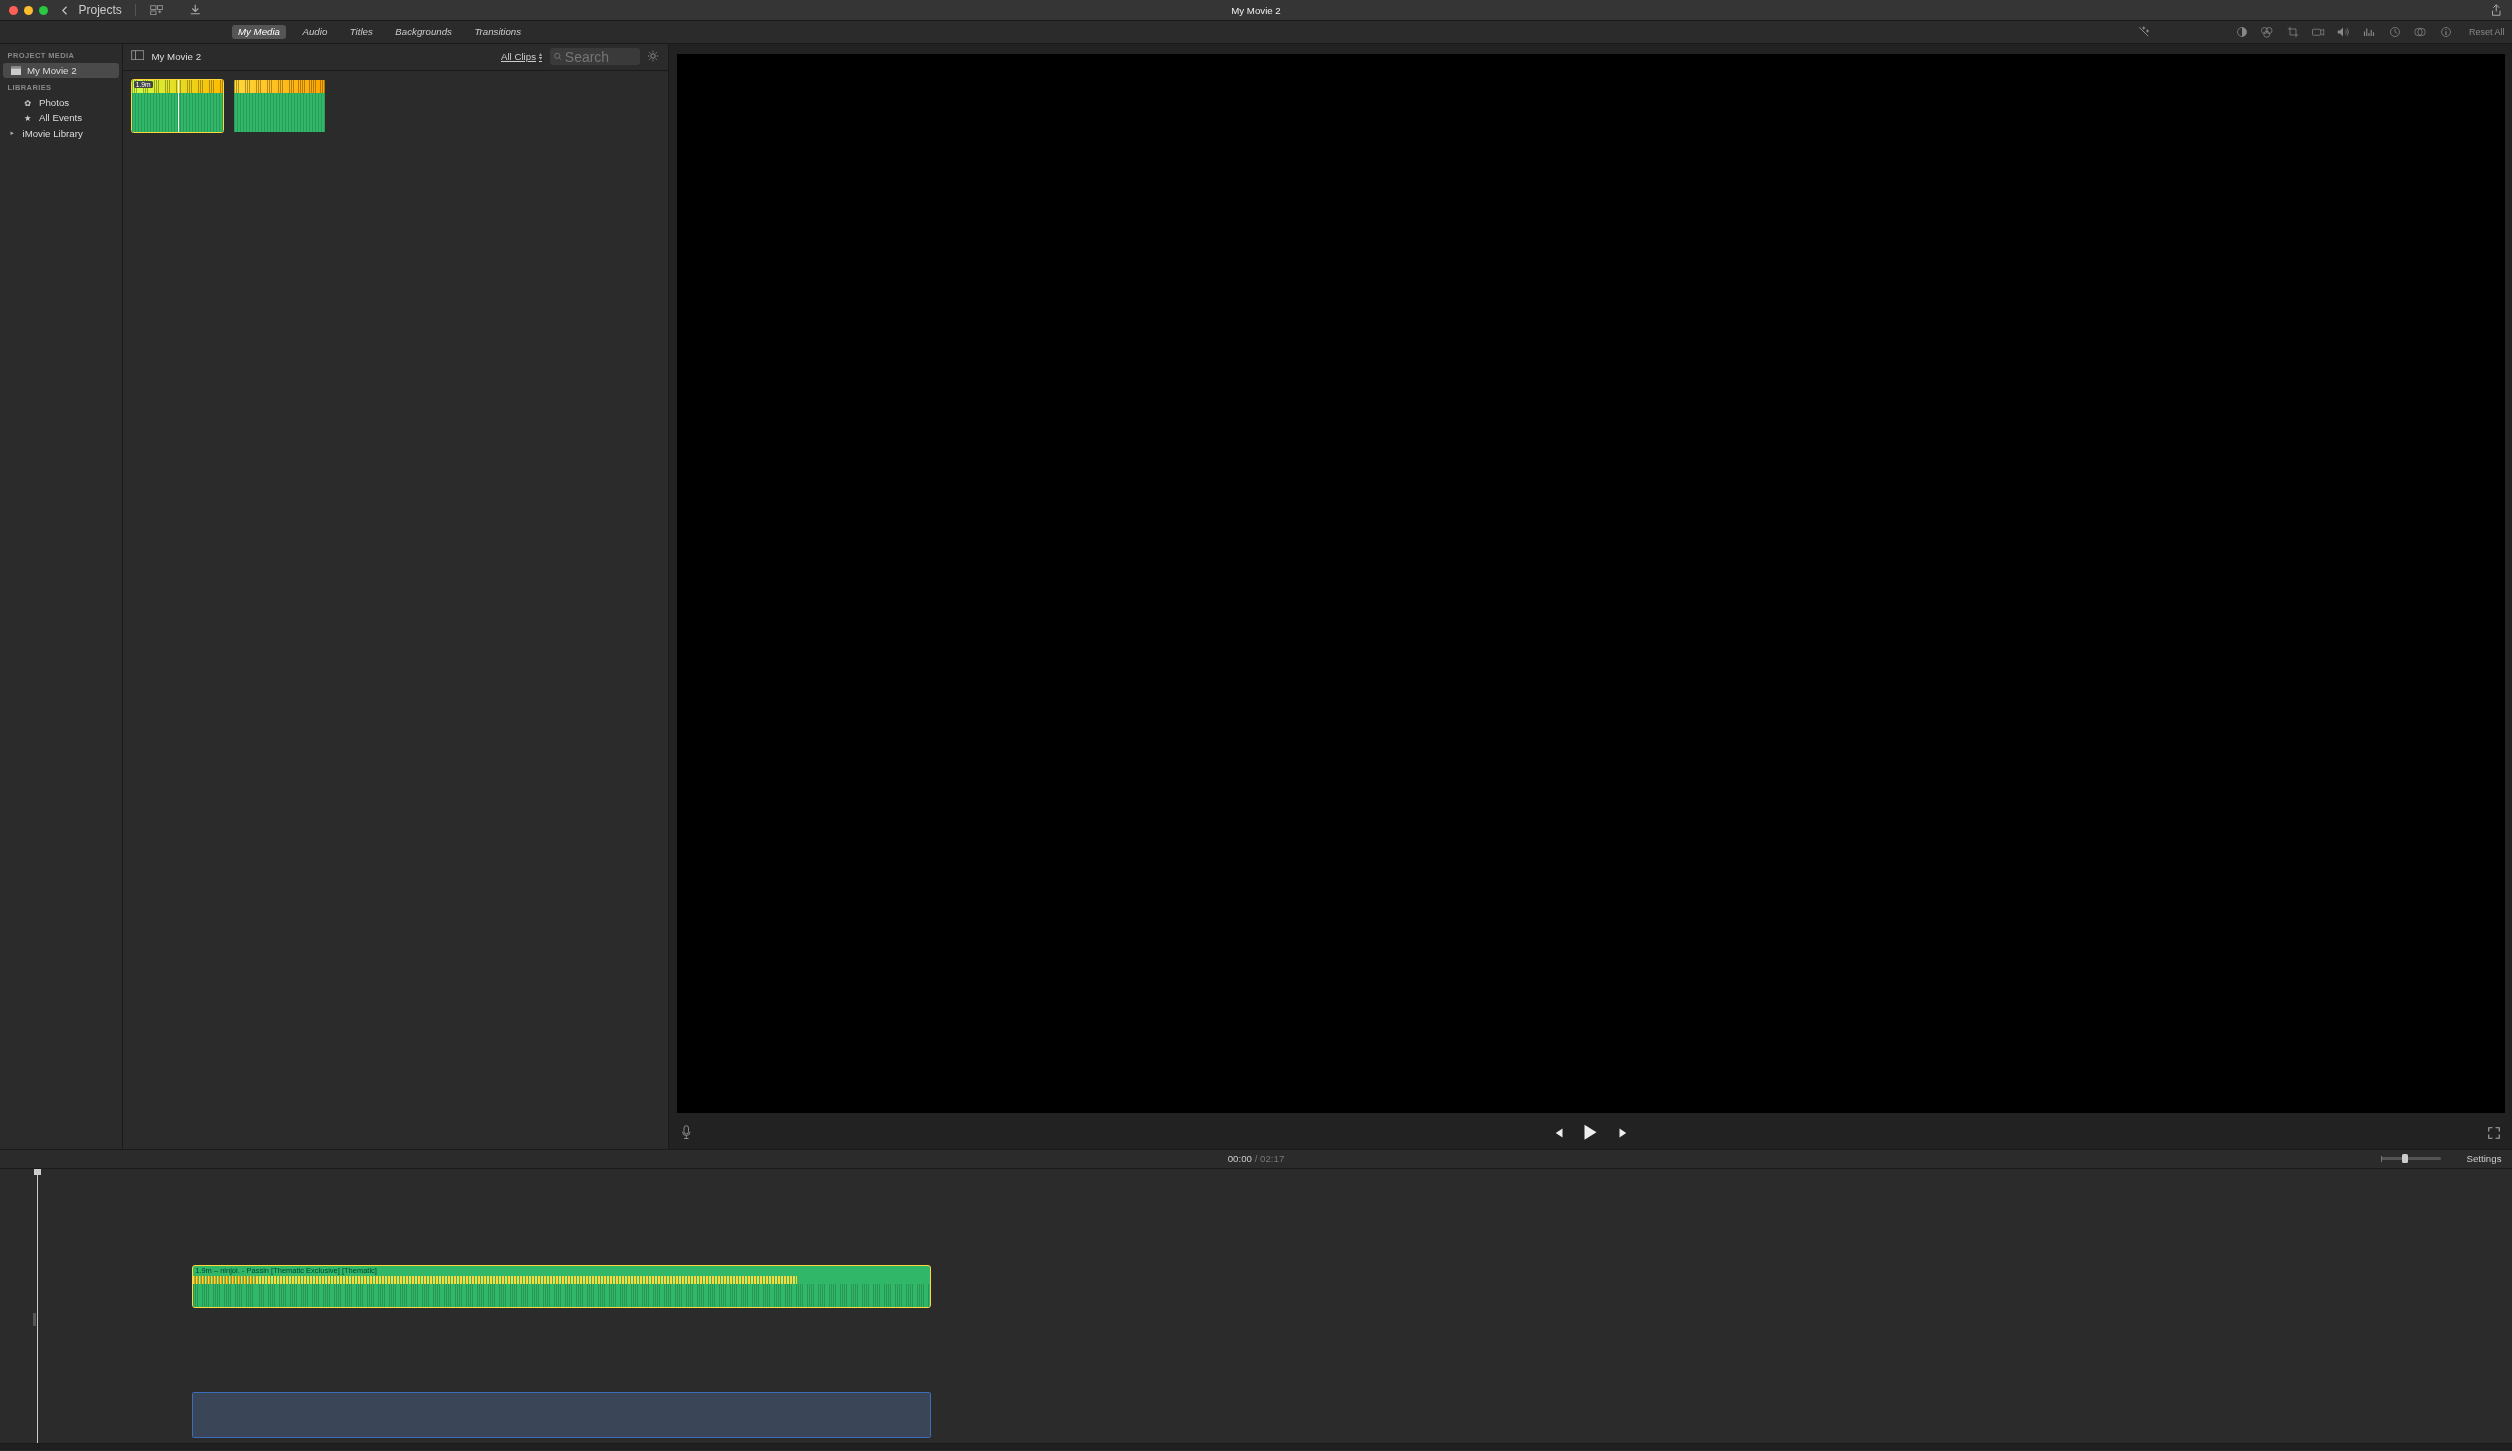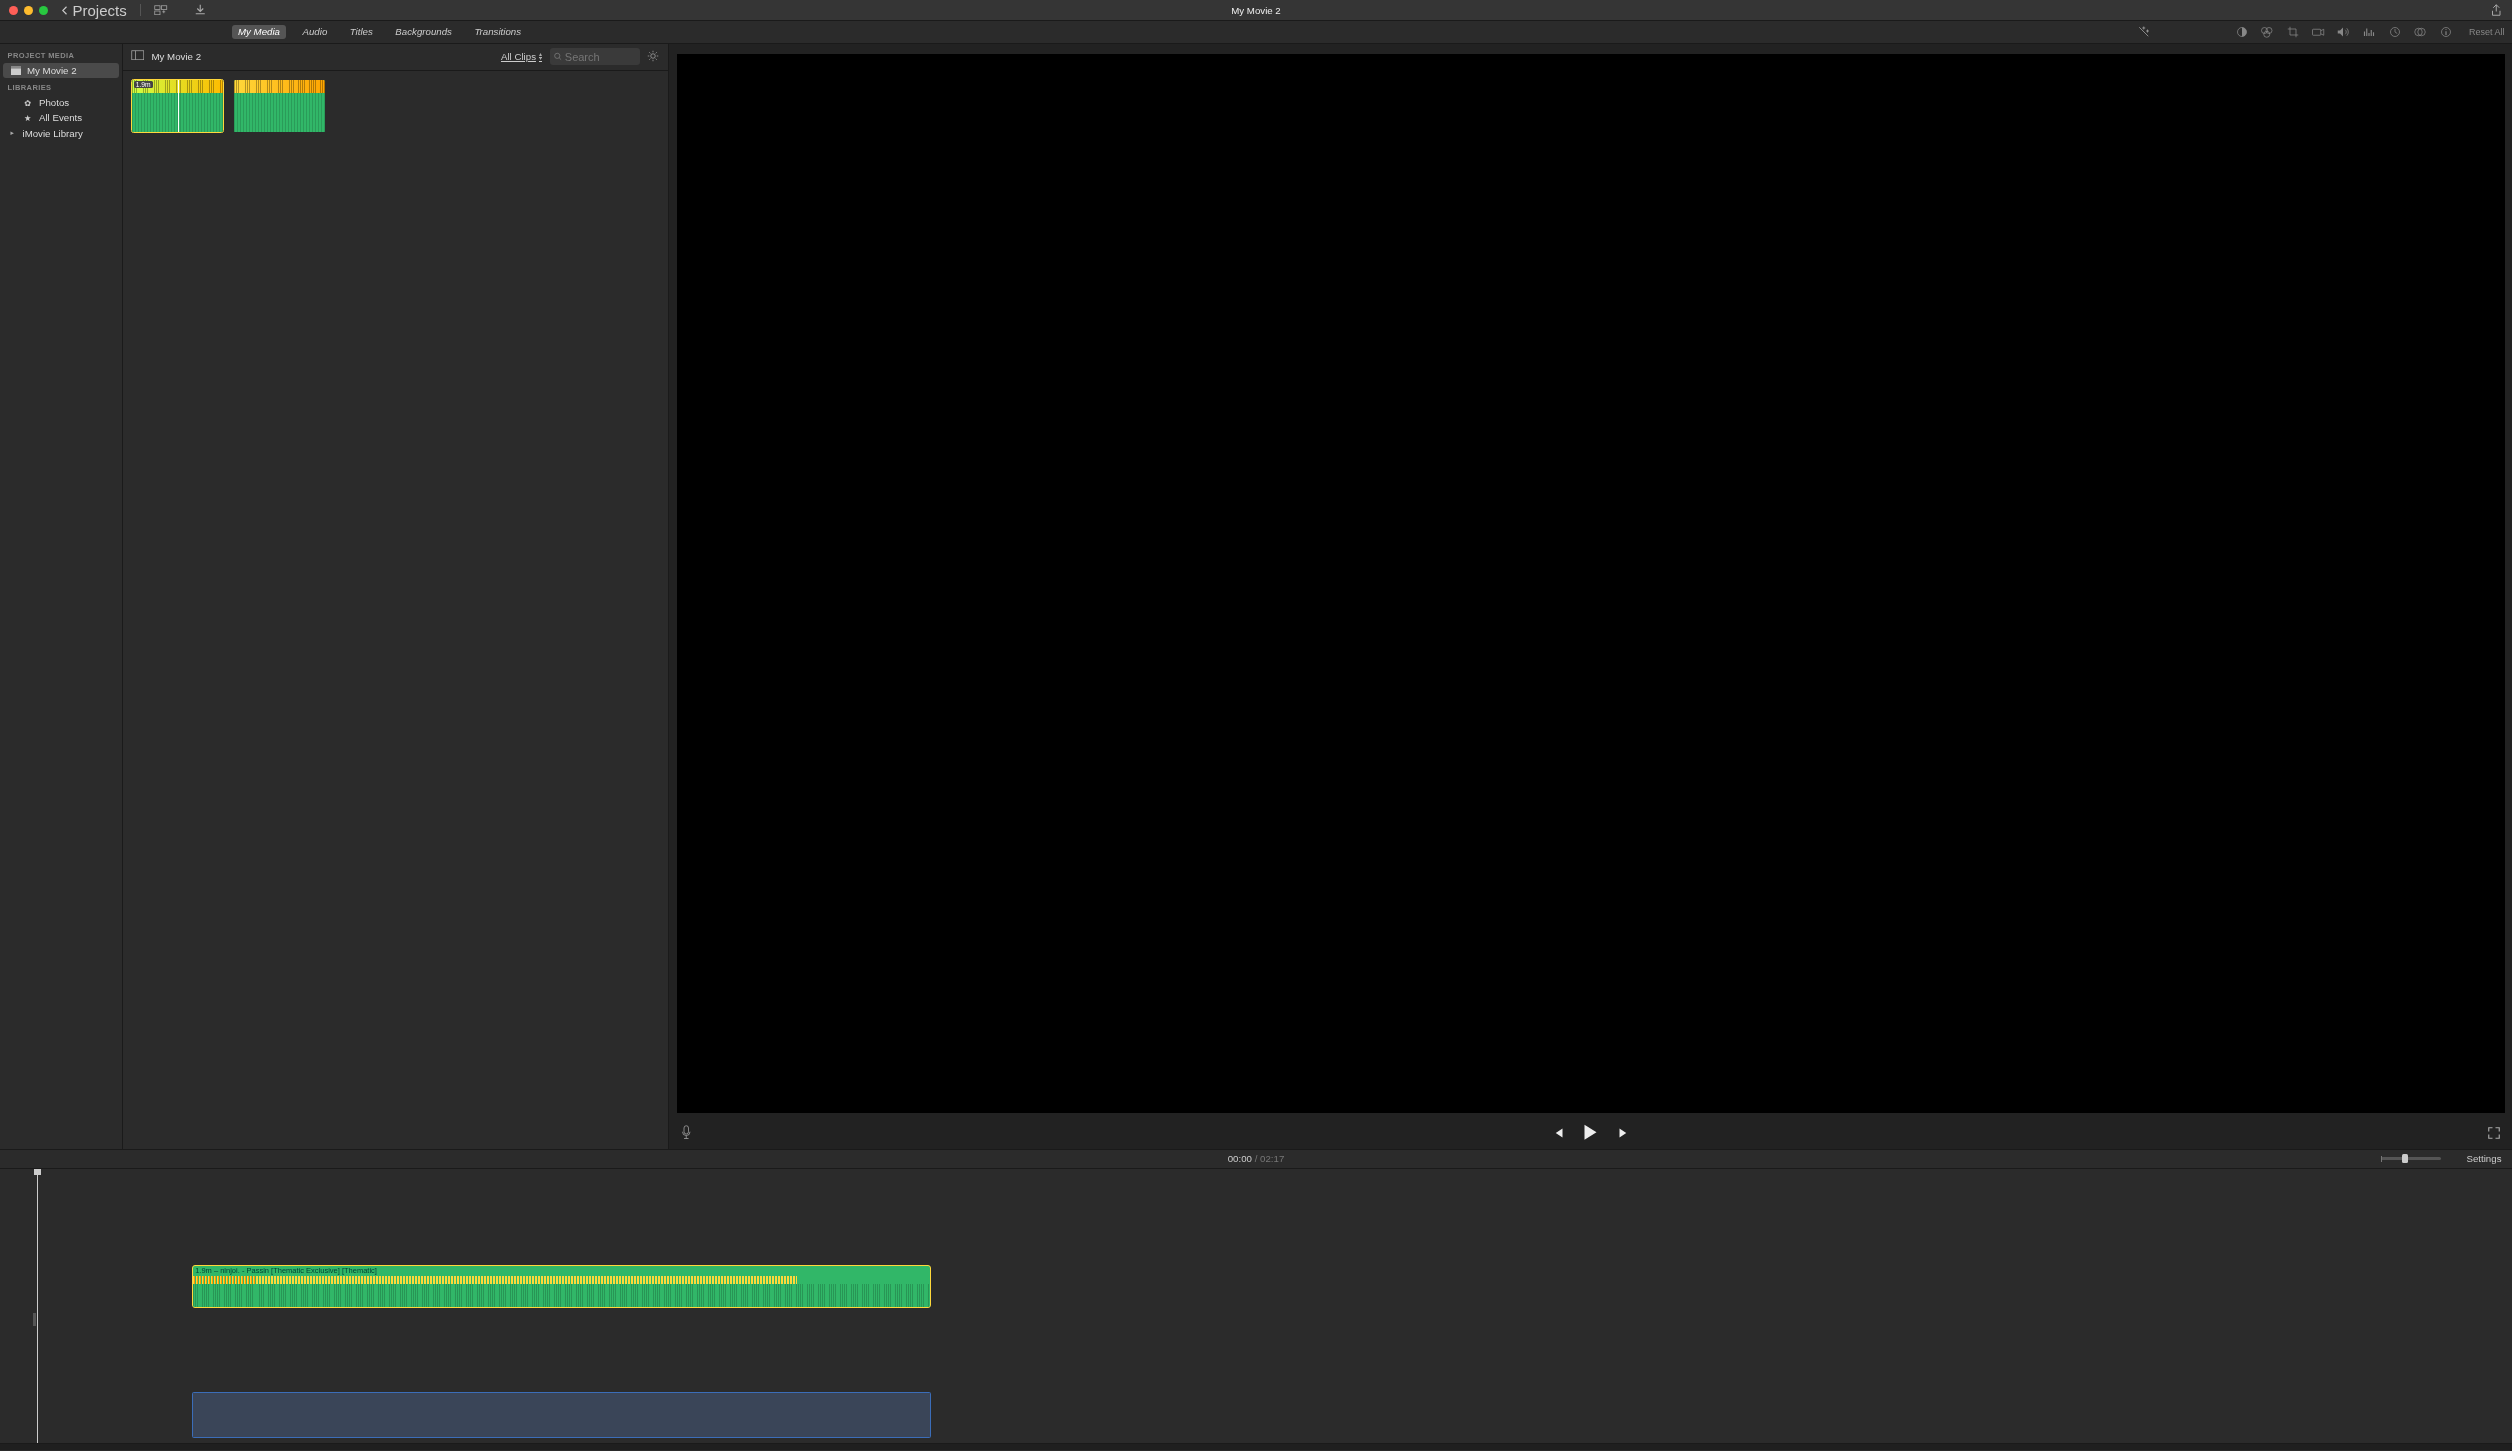--- a/index.html
+++ b/index.html
@@ -7,21 +7,21 @@
 
 
 .titlebar { height: 21px; background: #353535; display: flex; align-items: center; padding: 0 9px; position: relative; border-bottom: 0.7px solid #1a1a1a; }
 .traffic { display: flex; gap: 6px; }
 .dot { width: 9px; height: 9px; border-radius: 50%; }
 .dot-red { background: #ff5f57; }
 .dot-yellow { background: #febc2e; }
 .dot-green { background: #28c840; }
 .title-center { position: absolute; left: 50%; transform: translateX(-50%); font-size: 9.7px; color: #eee; }
 .title-left { display: flex; align-items: center; gap: 9px; margin-left: 13.5px; }
-.projects-btn { display: flex; align-items: center; gap: 5px; font-size: 15px; color: #ccc; cursor: pointer; }
+.projects-btn { display: flex; align-items: center; gap: 11px; font-size: 12px; color: #ccc; cursor: pointer; }
 .title-sep { width: 0.7px; height: 12px; background: #555; margin: 0 4.5px; }
 .mini-icon { width: 13.5px; height: 13.5px; display: flex; align-items: center; justify-content: center; color: #aaa; }
 .title-right { margin-left: auto; }
 
 
 .toolbar2 { height: 22.5px; background: #2b2b2b; display: flex; align-items: center; border-bottom: 0.7px solid #1a1a1a; }
 .tabs { display: flex; gap: 10.5px; align-items: center; margin-left: 232px; font-style: italic; }
 .tab { font-size: 9.7px; color: #ccc; padding: 1.5px 6px; border-radius: 3px; cursor: pointer; }
 .tab.active { background: #555; color: #fff; }
 .toolbar2-right { margin-left: auto; display: flex; align-items: center; gap: 12px; padding-right: 7.5px; }
@@ -41,21 +41,21 @@
 .side-icon { width:10.5px; height:10.5px; display:flex; align-items:center; justify-content:center; color:#ccc; font-size:8.2px; }
 
 
 .browser { flex: 1; display:flex; flex-direction:column; border-right: 0.7px solid #1a1a1a; max-width: 546px; }
 .browser-head { height: 27px; display:flex; align-items:center; padding: 0 7.5px; gap: 7.5px; border-bottom: 0.7px solid #1a1a1a; }
 .bh-icon { width:13.5px; height:13.5px; color:#aaa; cursor:pointer; }
 .bh-title { font-size: 9.7px; color:#ddd; }
 .bh-spacer { flex:1; }
 .bh-filter { font-size:9.7px; color:#ccc; display:flex; align-items:center; gap:3px; cursor:pointer;text-decoration:underline; }
 .bh-search { background:#3a3a3a; border-radius:3px; height:16.5px; width:90px; display:flex; align-items:center; padding:0 4.5px; gap:3px; }
-.bh-search input { background:transparent; border:none; outline:none; color:#ccc; font-size:11px; width:100%; }
+.bh-search input { background:transparent; border:none; outline:none; color:#ccc; font-size:14px; width:100%; }
 .clips { flex:1; padding: 9px; display:flex; gap:10.5px; align-items:flex-start; overflow:auto; }
 .clip { width: 91px; height: 52px; background: #31b768; border-radius: 1.5px; position:relative; overflow:hidden; cursor:pointer; }
 .clip.selected { outline: 1.5px solid #ffd83b; outline-offset: 0px; }
 .clip-badge { position:absolute; top:1.5px; left:1.5px; background:#444; color:#fff; font-size:6.7px; padding:0px 2.2px; border-radius:1.5px; font-weight:500; }
 .clip-wave-top { position:absolute; top:0; left:0; right:0; height:13.5px; background: linear-gradient(90deg, #cf4, #fb0); }
 .clip-wave-top::after { content:""; position:absolute; inset:0; background: repeating-linear-gradient(90deg, rgba(0,0,0,.3) 0 0.7px, transparent 0.7px 2.2px); }
 .clip-wave-body { position:absolute; top:13.5px; left:0; right:0; bottom:0; background:#31b768; }
 .clip-wave-body::after { content:""; position:absolute; inset:0; background: repeating-linear-gradient(90deg, rgba(0,0,0,.15) 0 0.7px, transparent 0.7px 3px); }
 .clip2 .clip-wave-top { background: linear-gradient(90deg, #ffd83b, #ffa500); }
 .clip.selected .playhead { position:absolute; top:0; bottom:0; left:50%; width:0.7px; background:#fff; }

